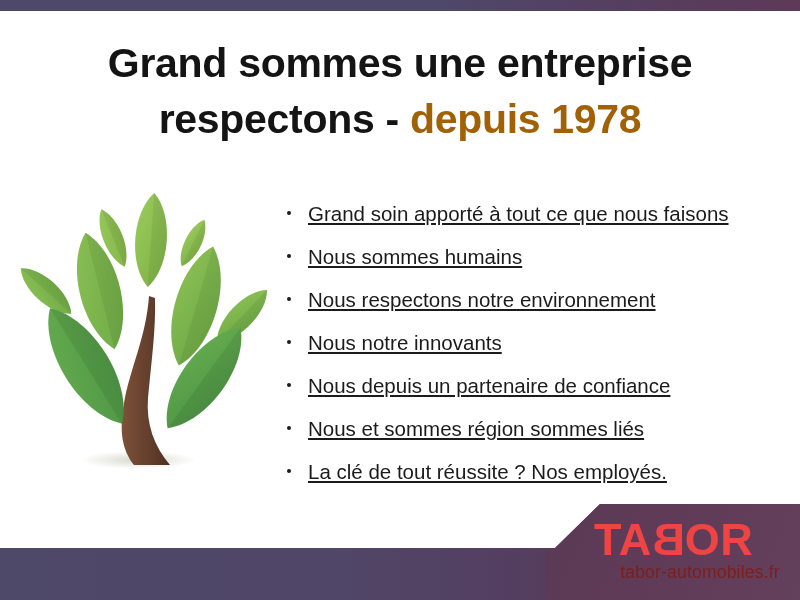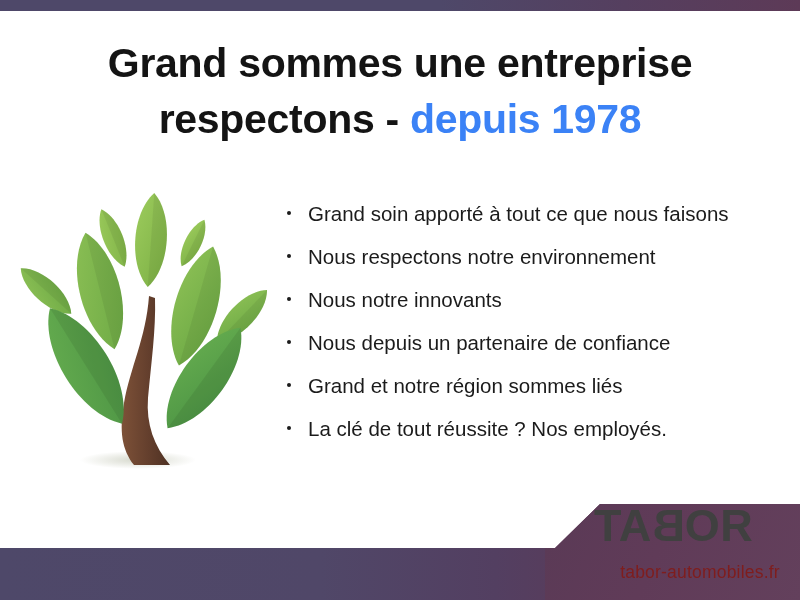--- a/index.html
+++ b/index.html
@@ -51,27 +51,27 @@
   }
   .logo-block-inner {
     position: absolute;
     inset: 0;
     background: linear-gradient(115deg, #5a3a56 0%, #603b58 45%, #63405c 100%);
   }
 
   .logo-wordmark {
     position: absolute;
     left: 594px;
-    top: 502px;
+    top: 516px;
     width: 200px;
     height: 46px;
     display: flex;
     align-items: center;
     justify-content: flex-start;
-    color: #404040;
+    color: #ef4444;
     font-size: 45px;
     font-weight: bold;
     letter-spacing: 0.5px;
     line-height: 1;
   }
   .wm-letter { display: inline-block; }
   .wm-b {
     display: inline-block;
     transform: scaleX(-1);
   }
@@ -94,40 +94,41 @@
     left: 60px;
     top: 36px;
     width: 680px;
     text-align: center;
     font-size: 41px;
     font-weight: bold;
     line-height: 1.36;
     color: #141414;
     letter-spacing: -0.3px;
   }
-  .headline .accent { color: #3b82f6; }
+  .headline .accent { color: #a16207; }
 
   
   .bullets {
     position: absolute;
     left: 286px;
     top: 192px;
     width: 480px;
     list-style: none;
     margin: 0;
     padding: 0;
   }
   .bullets li {
     position: relative;
     padding-left: 22px;
     height: 43px;
     line-height: 43px;
     font-size: 20.5px;
     color: #1b1b1b;
     white-space: nowrap;
+    text-decoration: underline;
   }
   .bullets li .dot {
     position: absolute;
     left: 1px;
     top: 19px;
     width: 4px;
     height: 4px;
     border-radius: 50%;
     background: #1b1b1b;
   }
@@ -235,33 +236,37 @@
     </svg>
   </div>
 
   <ul class="bullets">
     <li>
       <span class="dot"></span>
       <span>Grand soin apporté à tout ce que nous faisons</span>
     </li>
     <li>
       <span class="dot"></span>
+      <span>Nous sommes humains</span>
+    </li>
+    <li>
+      <span class="dot"></span>
       <span>Nous respectons notre environnement</span>
     </li>
     <li>
       <span class="dot"></span>
       <span>Nous notre innovants</span>
     </li>
     <li>
       <span class="dot"></span>
       <span>Nous depuis un partenaire de confiance</span>
     </li>
     <li>
       <span class="dot"></span>
-      <span>Grand et notre région sommes liés</span>
+      <span>Nous et sommes région sommes liés</span>
     </li>
     <li>
       <span class="dot"></span>
       <span>La clé de tout réussite ? Nos employés.</span>
     </li>
   </ul>
 
   <div class="bottom-bar"></div>
 
   <div class="logo-block">

